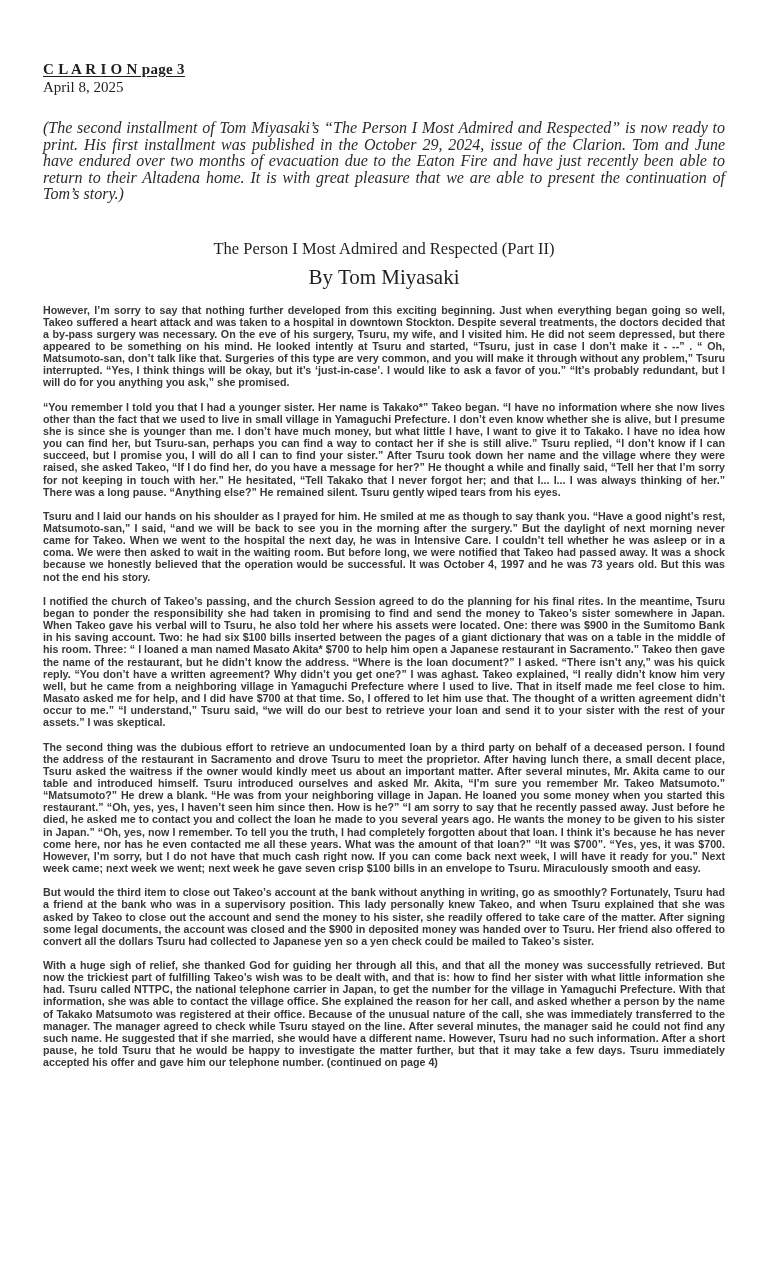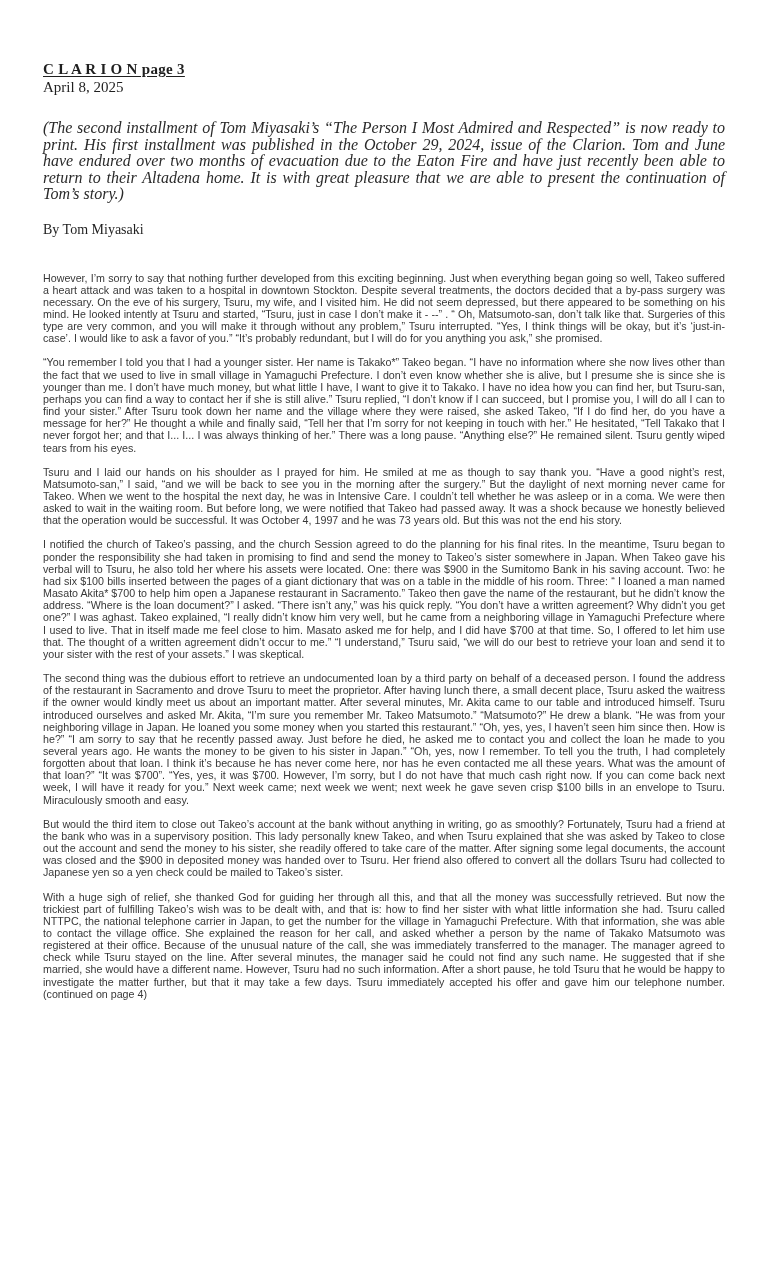--- a/index.html
+++ b/index.html
@@ -46,46 +46,49 @@
   .article-title {
     font-family: "Liberation Serif", serif;
     font-size: 16.5px;
     color: #1f1f1f;
     text-align: center;
     margin-top: 36px;
     line-height: 19px;
   }
   .article-byline {
     font-family: "Liberation Serif", serif;
-    font-size: 14px;
+    font-size: 21px;
     color: #1f1f1f;
-    margin-top: 17px;
+    text-align: center;
+    margin-top: 10px;
     line-height: 19px;
   }
   .article-body {
-    margin-top: 33px;
+    margin-top: 17px;
+    font-weight: bold;
   }
   .article-body p {
     font-family: "Liberation Sans", sans-serif;
     font-size: 10.7px;
     line-height: 12.15px;
     color: #383838;
     text-align: justify;
     margin: 0 0 12px 0;
   }
 </style>
 </head>
 <body>
 
 <div class="page">
   <div class="masthead">C L A R I O N page 3</div>
   <div class="issue-date">April 8, 2025</div>
 
   <div class="editor-note">(The second installment of Tom Miyasaki’s “The Person I Most Admired and Respected” is now ready to print. His first installment was published in the October 29, 2024, issue of the Clarion. Tom and June have endured over two months of evacuation due to the Eaton Fire and have just recently been able to return to their Altadena home. It is with great pleasure that we are able to present the continuation of Tom’s story.)</div>
 
+  <div class="article-title">The Person I Most Admired and Respected (Part II)</div>
   <div class="article-byline">By Tom Miyasaki</div>
 
   <div class="article-body">
     <p>However, I’m sorry to say that nothing further developed from this exciting beginning. Just when everything began going so well, Takeo suffered a heart attack and was taken to a hospital in downtown Stockton. Despite several treatments, the doctors decided that a by-pass surgery was necessary. On the eve of his surgery, Tsuru, my wife, and I visited him. He did not seem depressed, but there appeared to be something on his mind. He looked intently at Tsuru and started, “Tsuru, just in case I don’t make it - --” . “ Oh, Matsumoto-san, don’t talk like that. Surgeries of this type are very common, and you will make it through without any problem,” Tsuru interrupted. “Yes, I think things will be okay, but it’s ‘just-in-case’. I would like to ask a favor of you.” “It’s probably redundant, but I will do for you anything you ask,” she promised.</p>
     <p>“You remember I told you that I had a younger sister. Her name is Takako*” Takeo began. “I have no information where she now lives other than the fact that we used to live in small village in Yamaguchi Prefecture. I don’t even know whether she is alive, but I presume she is since she is younger than me. I don’t have much money, but what little I have, I want to give it to Takako. I have no idea how you can find her, but Tsuru-san, perhaps you can find a way to contact her if she is still alive.” Tsuru replied, “I don’t know if I can succeed, but I promise you, I will do all I can to find your sister.” After Tsuru took down her name and the village where they were raised, she asked Takeo, “If I do find her, do you have a message for her?” He thought a while and finally said, “Tell her that I’m sorry for not keeping in touch with her.” He hesitated, “Tell Takako that I never forgot her; and that I... I... I was always thinking of her.” There was a long pause. “Anything else?” He remained silent. Tsuru gently wiped tears from his eyes.</p>
     <p>Tsuru and I laid our hands on his shoulder as I prayed for him. He smiled at me as though to say thank you. “Have a good night’s rest, Matsumoto-san,” I said, “and we will be back to see you in the morning after the surgery.” But the daylight of next morning never came for Takeo. When we went to the hospital the next day, he was in Intensive Care. I couldn’t tell whether he was asleep or in a coma. We were then asked to wait in the waiting room. But before long, we were notified that Takeo had passed away. It was a shock because we honestly believed that the operation would be successful. It was October 4, 1997 and he was 73 years old. But this was not the end his story.</p>
     <p>I notified the church of Takeo’s passing, and the church Session agreed to do the planning for his final rites. In the meantime, Tsuru began to ponder the responsibility she had taken in promising to find and send the money to Takeo’s sister somewhere in Japan. When Takeo gave his verbal will to Tsuru, he also told her where his assets were located. One: there was $900 in the Sumitomo Bank in his saving account. Two: he had six $100 bills inserted between the pages of a giant dictionary that was on a table in the middle of his room. Three: “ I loaned a man named Masato Akita* $700 to help him open a Japanese restaurant in Sacramento.” Takeo then gave the name of the restaurant, but he didn’t know the address. “Where is the loan document?” I asked. “There isn’t any,” was his quick reply. “You don’t have a written agreement? Why didn’t you get one?” I was aghast. Takeo explained, “I really didn’t know him very well, but he came from a neighboring village in Yamaguchi Prefecture where I used to live. That in itself made me feel close to him. Masato asked me for help, and I did have $700 at that time. So, I offered to let him use that. The thought of a written agreement didn’t occur to me.” “I understand,” Tsuru said, “we will do our best to retrieve your loan and send it to your sister with the rest of your assets.” I was skeptical.</p>
     <p>The second thing was the dubious effort to retrieve an undocumented loan by a third party on behalf of a deceased person. I found the address of the restaurant in Sacramento and drove Tsuru to meet the proprietor. After having lunch there, a small decent place, Tsuru asked the waitress if the owner would kindly meet us about an important matter. After several minutes, Mr. Akita came to our table and introduced himself. Tsuru introduced ourselves and asked Mr. Akita, “I’m sure you remember Mr. Takeo Matsumoto.” “Matsumoto?” He drew a blank. “He was from your neighboring village in Japan. He loaned you some money when you started this restaurant.” “Oh, yes, yes, I haven’t seen him since then. How is he?” “I am sorry to say that he recently passed away. Just before he died, he asked me to contact you and collect the loan he made to you several years ago. He wants the money to be given to his sister in Japan.” “Oh, yes, now I remember. To tell you the truth, I had completely forgotten about that loan. I think it’s because he has never come here, nor has he even contacted me all these years. What was the amount of that loan?” “It was $700”. “Yes, yes, it was $700. However, I’m sorry, but I do not have that much cash right now. If you can come back next week, I will have it ready for you.” Next week came; next week we went; next week he gave seven crisp $100 bills in an envelope to Tsuru. Miraculously smooth and easy.</p>
     <p>But would the third item to close out Takeo’s account at the bank without anything in writing, go as smoothly? Fortunately, Tsuru had a friend at the bank who was in a supervisory position. This lady personally knew Takeo, and when Tsuru explained that she was asked by Takeo to close out the account and send the money to his sister, she readily offered to take care of the matter. After signing some legal documents, the account was closed and the $900 in deposited money was handed over to Tsuru. Her friend also offered to convert all the dollars Tsuru had collected to Japanese yen so a yen check could be mailed to Takeo’s sister.</p>
     <p>With a huge sigh of relief, she thanked God for guiding her through all this, and that all the money was successfully retrieved. But now the trickiest part of fulfilling Takeo’s wish was to be dealt with, and that is: how to find her sister with what little information she had. Tsuru called NTTPC, the national telephone carrier in Japan, to get the number for the village in Yamaguchi Prefecture. With that information, she was able to contact the village office. She explained the reason for her call, and asked whether a person by the name of Takako Matsumoto was registered at their office. Because of the unusual nature of the call, she was immediately transferred to the manager. The manager agreed to check while Tsuru stayed on the line. After several minutes, the manager said he could not find any such name. He suggested that if she married, she would have a different name. However, Tsuru had no such information. After a short pause, he told Tsuru that he would be happy to investigate the matter further, but that it may take a few days. Tsuru immediately accepted his offer and gave him our telephone number. (continued on page 4)</p>

